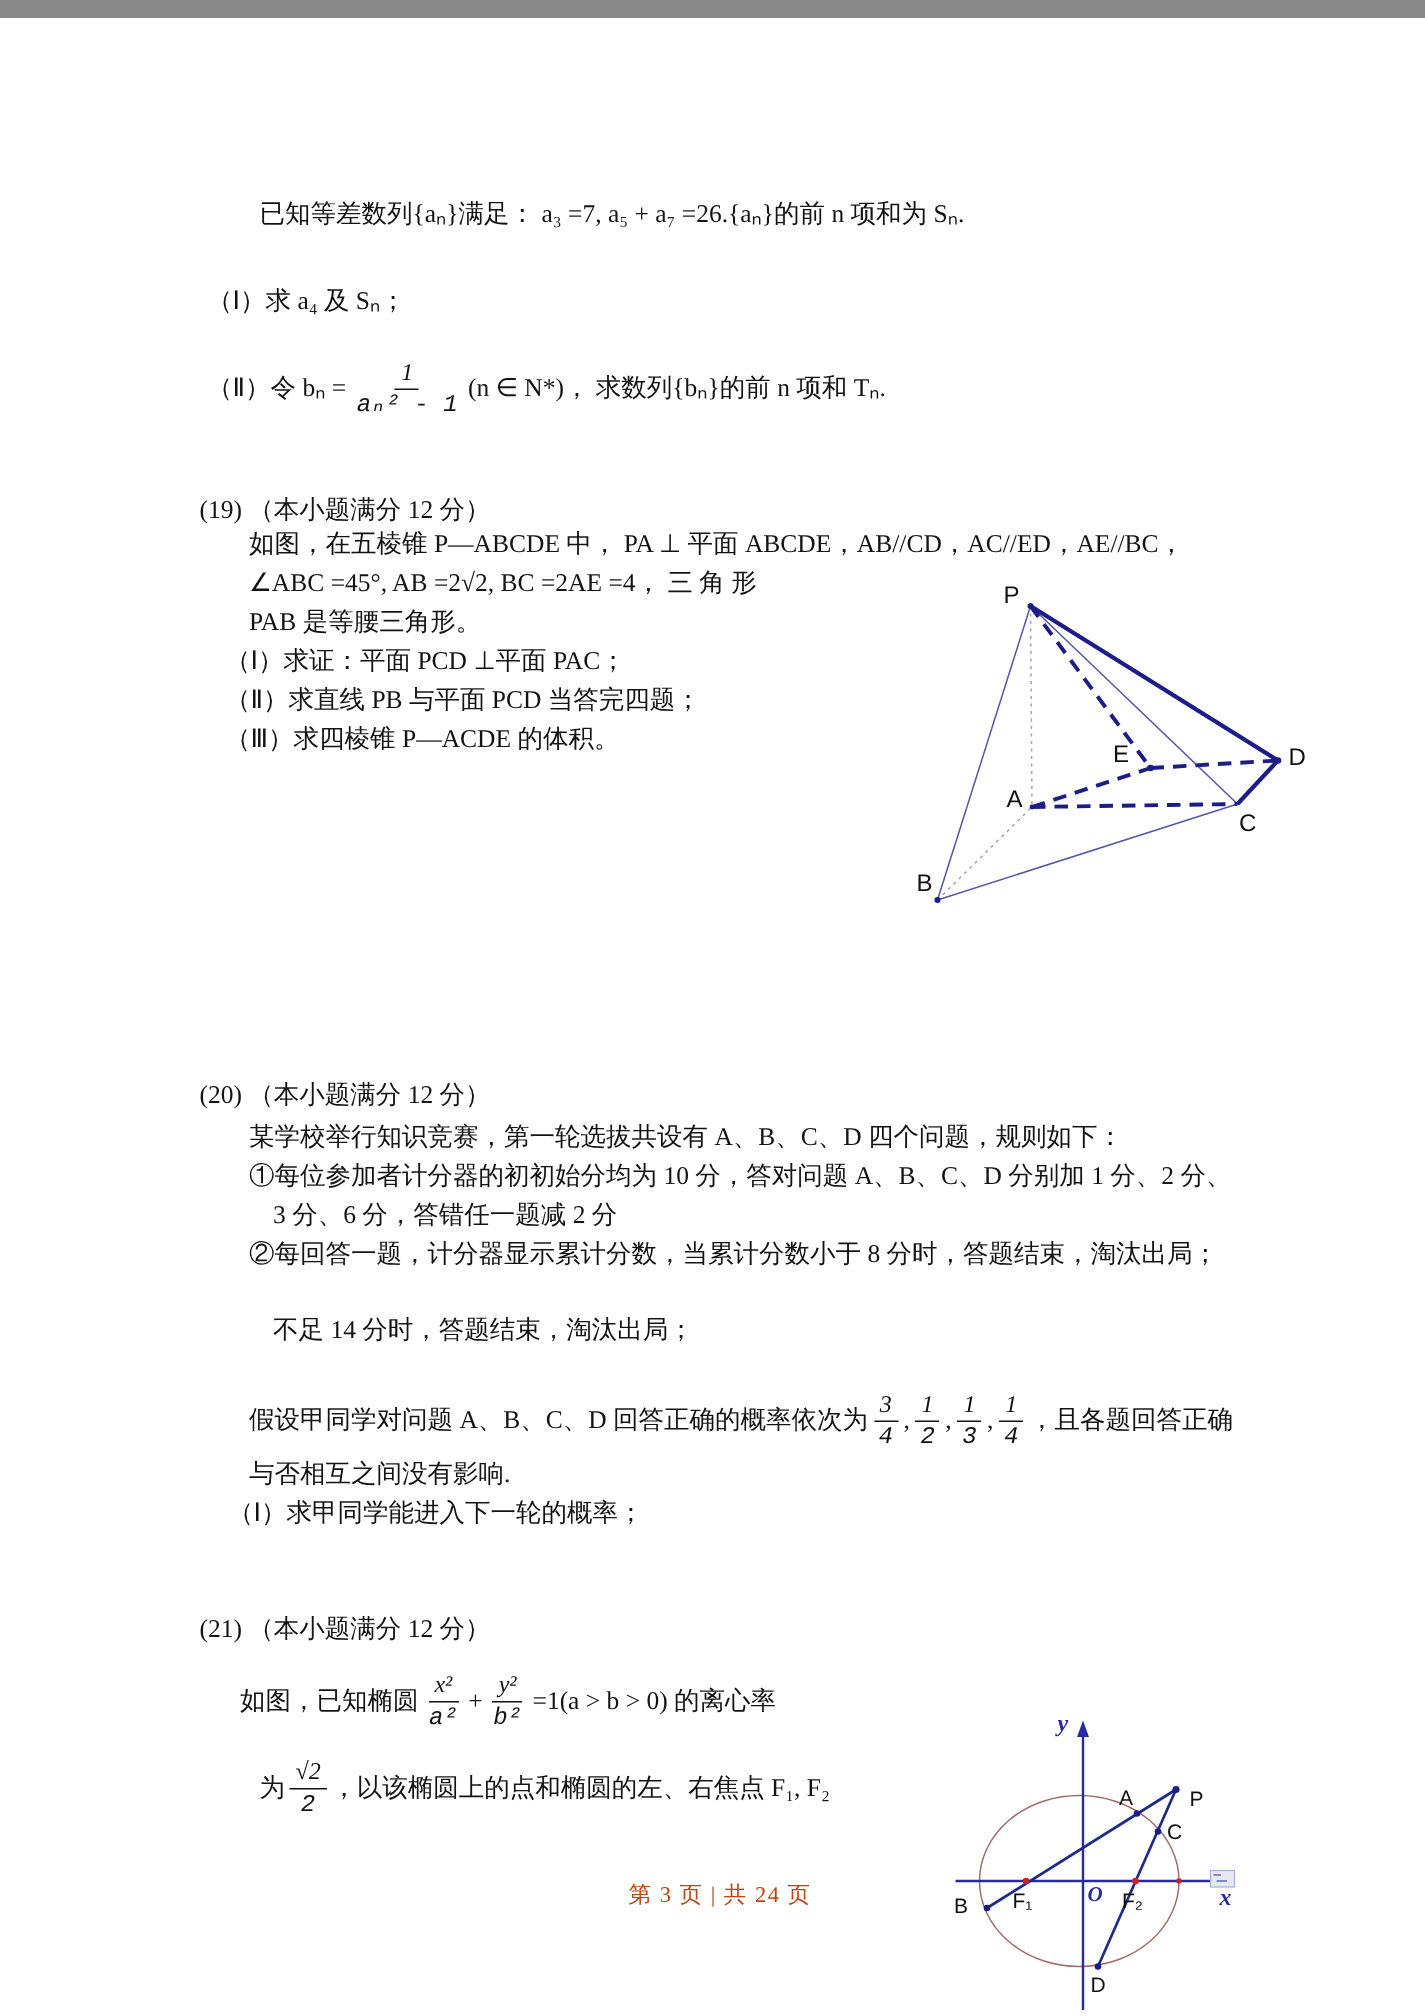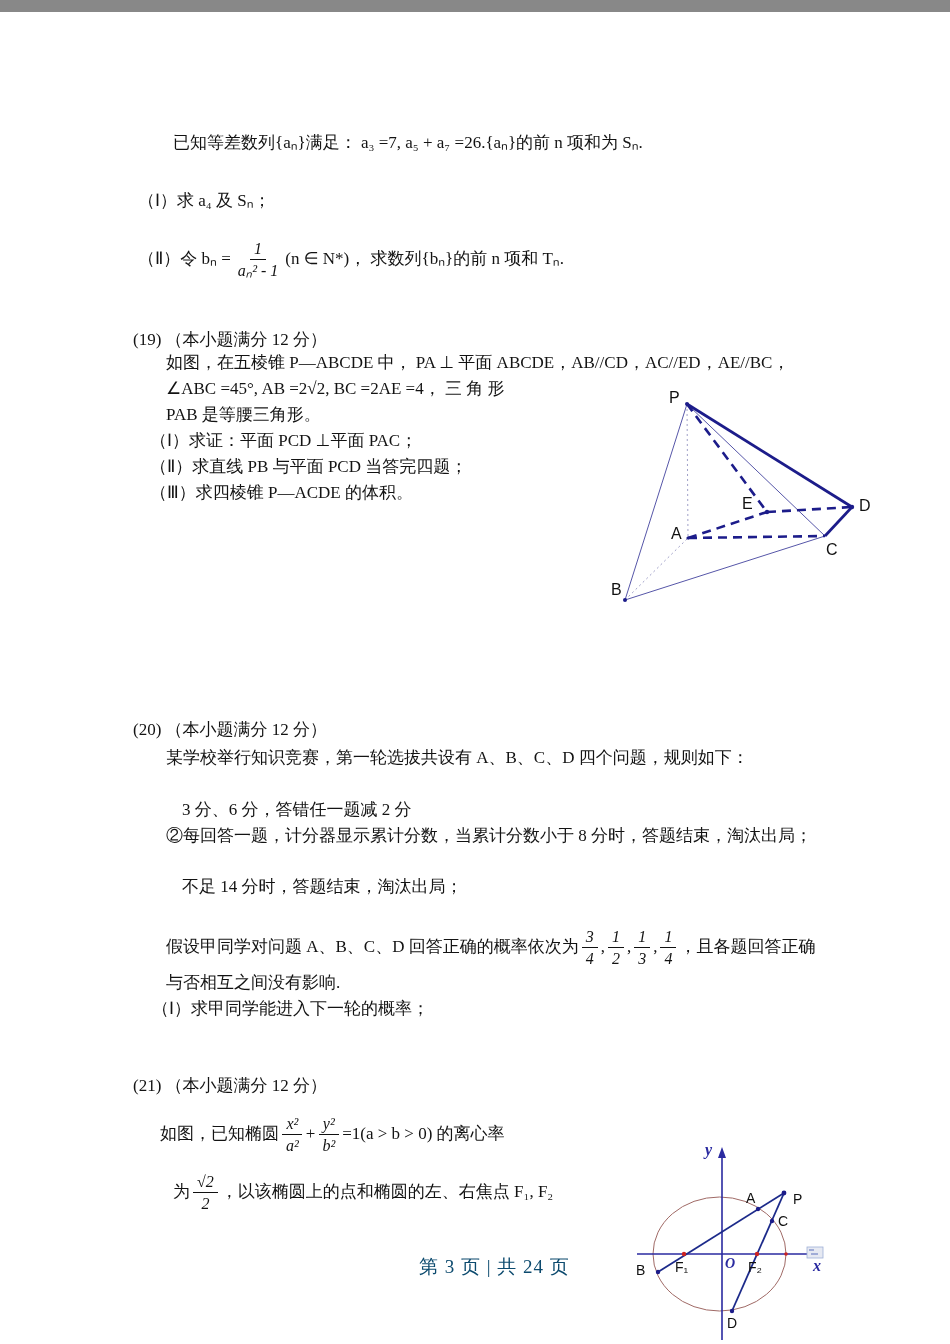--- a/index.html
+++ b/index.html
@@ -12,32 +12,32 @@
     position:absolute; white-space:nowrap;
     font-size:17px; line-height:22px; color:#131313;
   }
   .mathline { display:flex; align-items:center; height:52px; }
   .mseg { display:inline-block; }
   .frac {
     display:inline-flex; flex-direction:column; align-items:center;
     margin:0 3px; font-style:italic; font-size:16px;
   }
   .frac .num { padding:0 4px 1px; border-bottom:1.4px solid #111; line-height:19px; display:block; text-align:center; }
-  .frac .den { padding:1px 4px 0; line-height:19px; display:block; text-align:right; }
+  .frac .den { padding:1px 4px 0; line-height:19px; display:block; text-align:right;font-family:Liberation Mono, monospace; }
   .figure { position:absolute; }
   .figure svg { display:block; }
   .fig-label {
     position:absolute; font-family:"Liberation Sans", sans-serif;
     font-size:16px; color:#111; white-space:nowrap; line-height:1;
   }
   .fig-label.small { font-size:14px; }
   .axis-label { font-family:"Liberation Serif", serif; font-style:italic; font-weight:bold; color:#2a2aa0; }
   .footer {
     position:absolute; white-space:nowrap;
-    font-size:19px; color:#0c4a6e; letter-spacing:1px;
+    font-size:15px; color:#c2410c; letter-spacing:1px;
   }
 </style>
 </head>
 <body>
 
 <div class="page">
 
   <div class="line" style="left:173px; top:120px">已知等差数列{aₙ}满足： a₃ =7, a₅ + a₇ =26.{aₙ}的前 n 项和为 Sₙ.</div>
   <div class="line" style="left:138px; top:178px">（Ⅰ）求 a₄ 及 Sₙ；</div>
   <div class="line mathline" style="left:138px; top:221px">
@@ -84,20 +84,21 @@
     <span class="fig-label" style="left:84px; top:6px">P</span>
     <span class="fig-label" style="left:86px; top:142px">A</span>
     <span class="fig-label" style="left:26px; top:198px">B</span>
     <span class="fig-label" style="left:241px; top:158px">C</span>
     <span class="fig-label" style="left:274px; top:114px">D</span>
     <span class="fig-label" style="left:157px; top:112px">E</span>
   </div>
 
   <div class="line" style="left:133px; top:707px">(20) （本小题满分 12 分）</div>
   <div class="line" style="left:166px; top:735px">某学校举行知识竞赛，第一轮选拔共设有 A、B、C、D 四个问题，规则如下：</div>
+  <div class="line" style="left:166px; top:761px">①每位参加者计分器的初初始分均为 10 分，答对问题 A、B、C、D 分别加 1 分、2 分、</div>
   <div class="line" style="left:182px; top:787px">3 分、6 分，答错任一题减 2 分</div>
   <div class="line" style="left:166px; top:813px">②每回答一题，计分器显示累计分数，当累计分数小于 8 分时，答题结束，淘汰出局；</div>
   <div class="line" style="left:182px; top:864px">不足 14 分时，答题结束，淘汰出局；</div>
   <div class="line mathline" style="left:166px; top:909px">
     <span class="mseg">假设甲同学对问题 A、B、C、D 回答正确的概率依次为</span>
     <span class="frac">
       <span class="num">3</span>
       <span class="den">4</span>
     </span>
     <span class="mseg">,</span>

